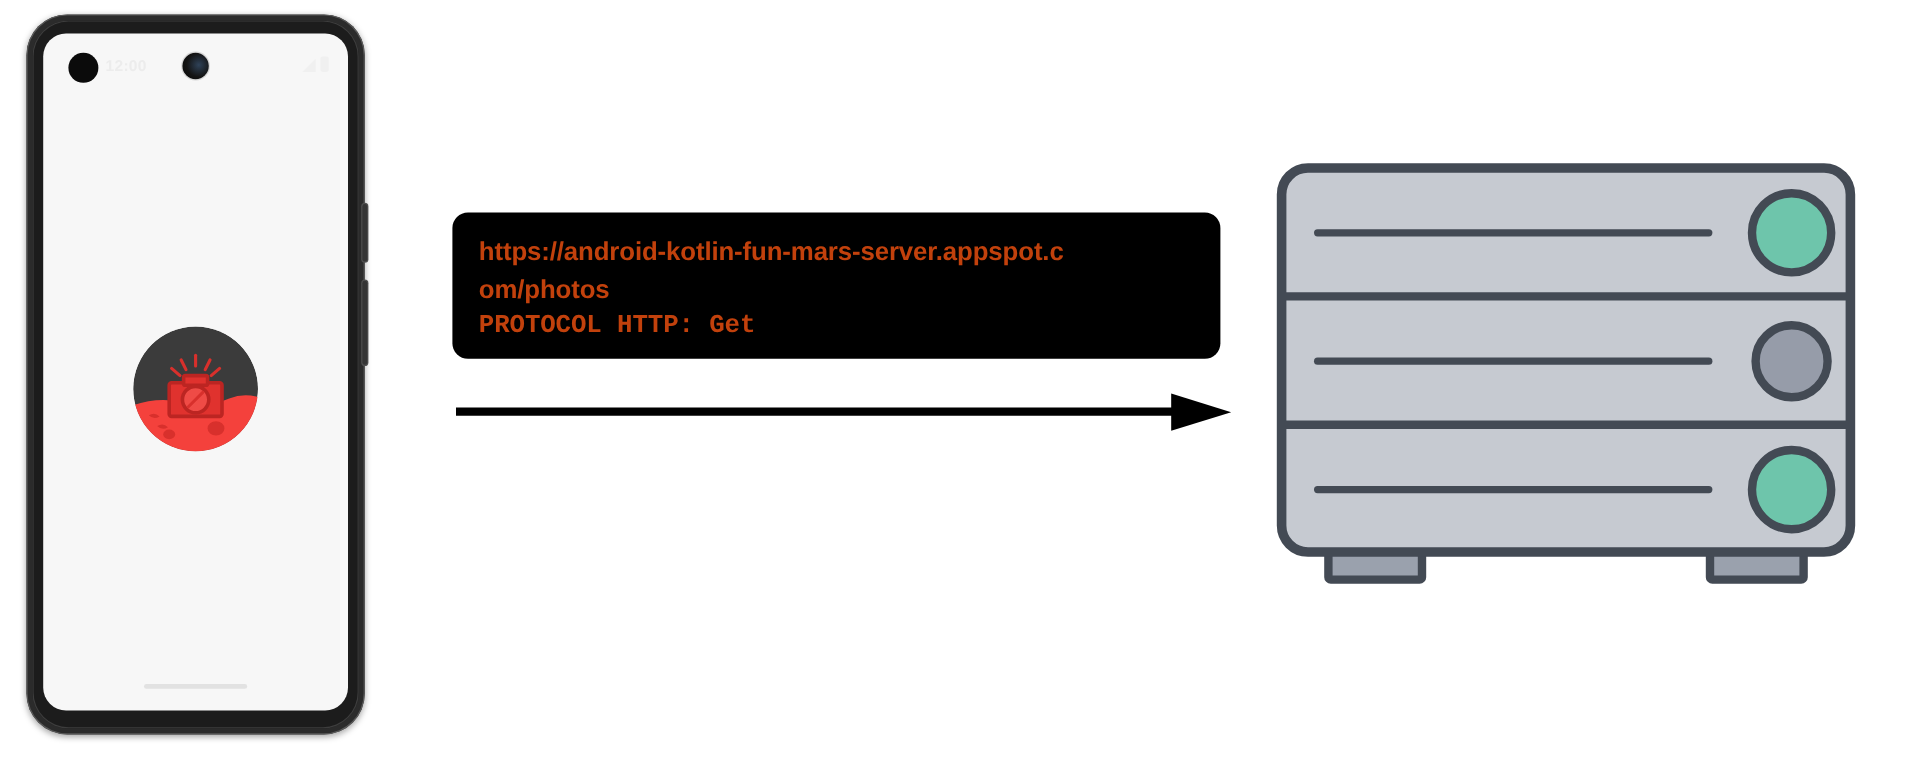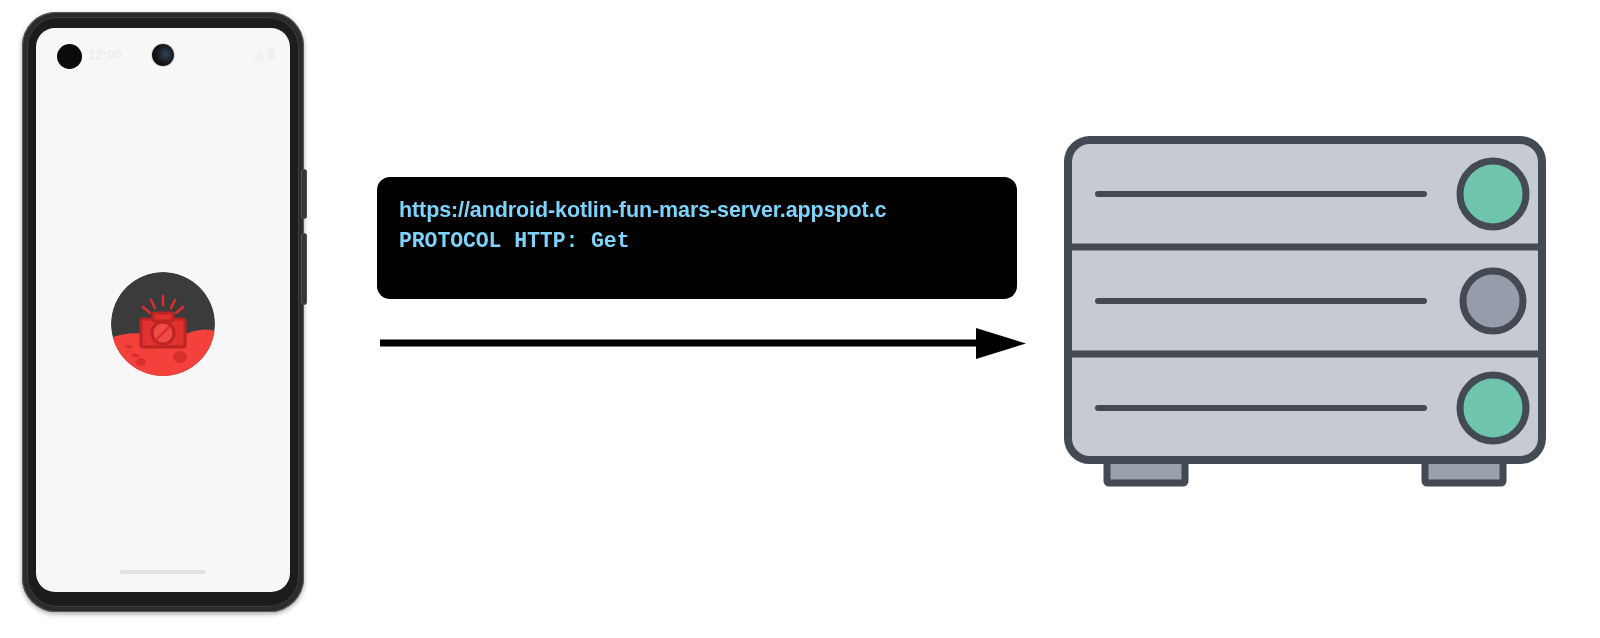--- a/index.html
+++ b/index.html
@@ -151,21 +151,21 @@
     position: absolute;
     left: 377px;
     top: 177px;
     width: 640px;
     height: 122px;
     background: #000000;
     border-radius: 13px;
     padding: 18px 22px 0 22px;
   }
   .callout-line {
-    color: #7dd3fc;
+    color: #c2410c;
     font-family: "Liberation Sans", sans-serif;
     font-weight: bold;
     font-size: 21.5px;
     line-height: 31px;
     letter-spacing: -0.1px;
     white-space: pre-wrap;
     word-break: break-all;
   }
   .callout-line.protocol { word-break: normal; font-family: Liberation Mono, monospace; }
 
@@ -244,20 +244,21 @@
           </g>
         </svg>
       </div>
 
       <div class="home-indicator"></div>
     </div>
   </div>
 
   <div class="callout">
     <div class="callout-line">https://android-kotlin-fun-mars-server.appspot.c</div>
+    <div class="callout-line">om/photos</div>
     <div class="callout-line protocol">PROTOCOL HTTP: Get</div>
   </div>
 
   <div class="arrow-wrap">
     <svg viewBox="0 0 650 38" width="650" height="38" aria-hidden="true">
       <line x1="2" y1="17" x2="604" y2="17" stroke="#000000" stroke-width="7"></line>
       <polygon points="598,2 648,17.5 598,33" fill="#000000"></polygon>
     </svg>
   </div>
 

